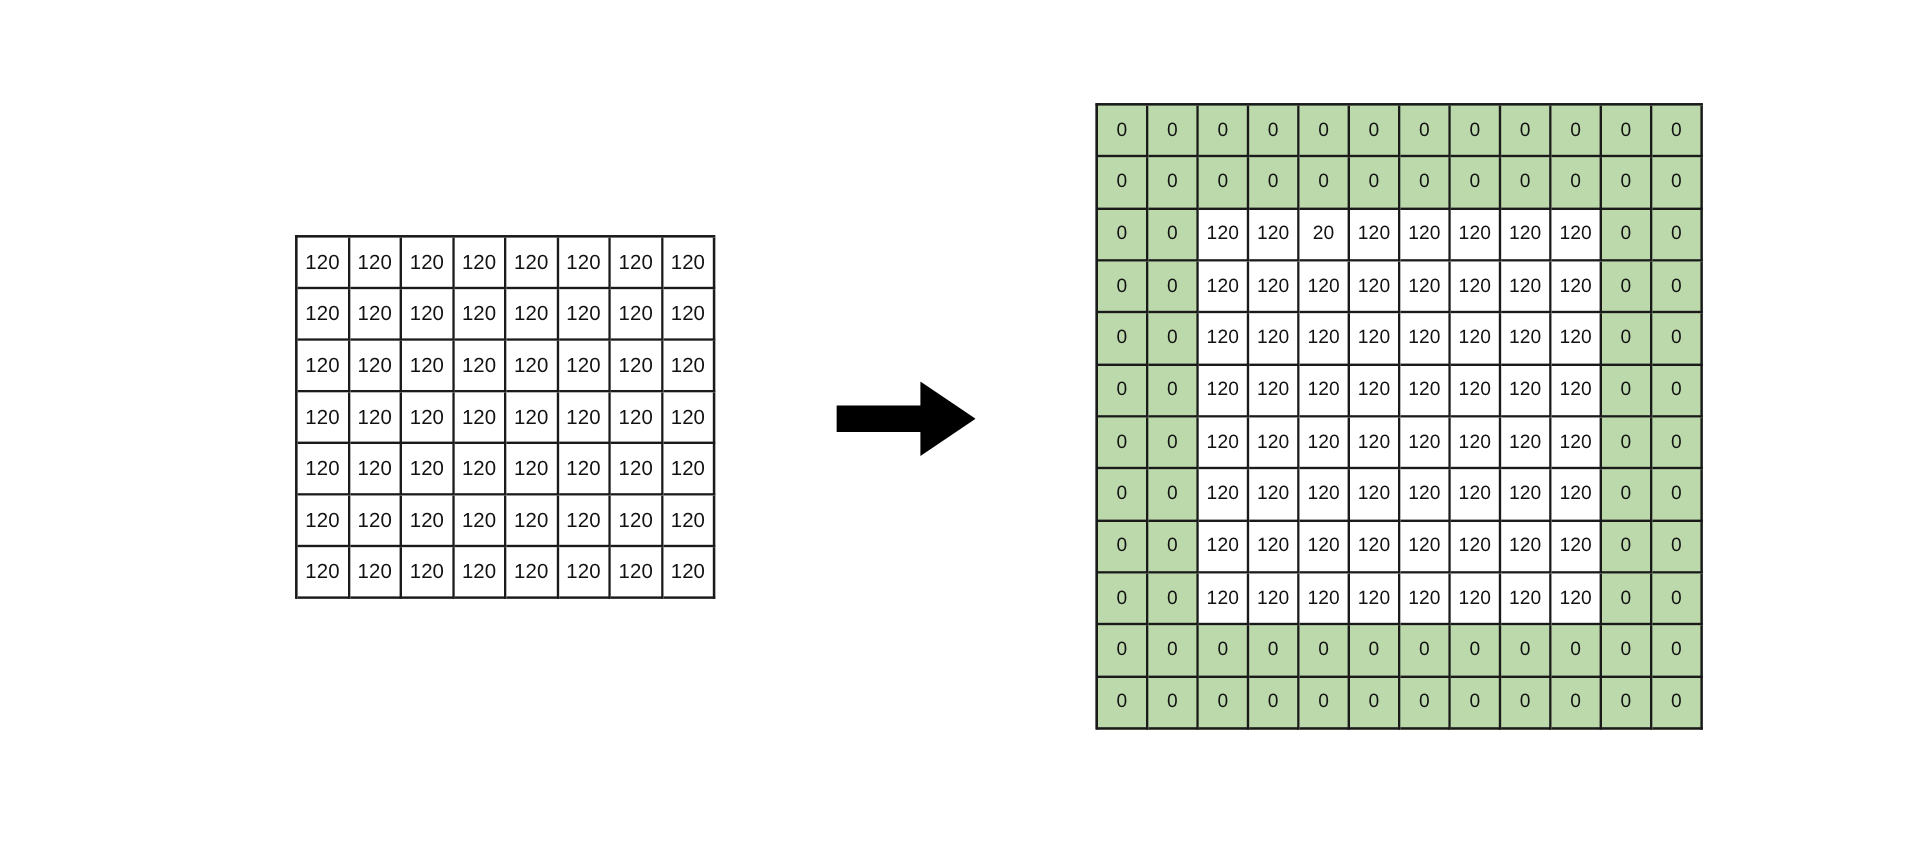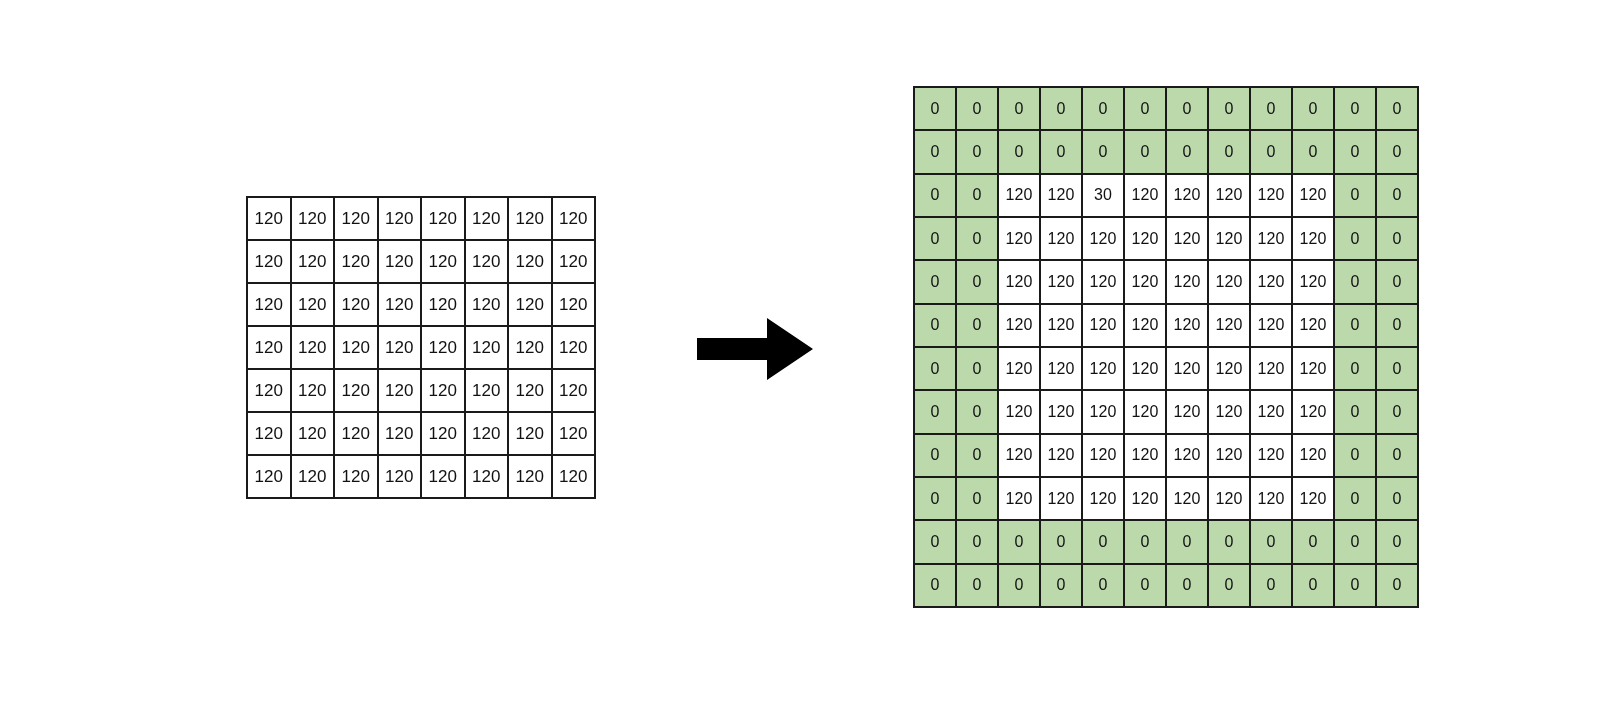--- a/index.html
+++ b/index.html
@@ -173,21 +173,21 @@
       <div class="cell pad">0</div>
       <div class="cell pad">0</div>
       <div class="cell pad">0</div>
       <div class="cell pad">0</div>
       <div class="cell pad">0</div>
       <div class="cell pad">0</div>
       <div class="cell pad">0</div>
       <div class="cell pad">0</div>
       <div class="cell">120</div>
       <div class="cell">120</div>
-      <div class="cell">30</div>
+      <div class="cell">20</div>
       <div class="cell">120</div>
       <div class="cell">120</div>
       <div class="cell">120</div>
       <div class="cell">120</div>
       <div class="cell">120</div>
       <div class="cell pad">0</div>
       <div class="cell pad">0</div>
       <div class="cell pad">0</div>
       <div class="cell pad">0</div>
       <div class="cell">120</div>

